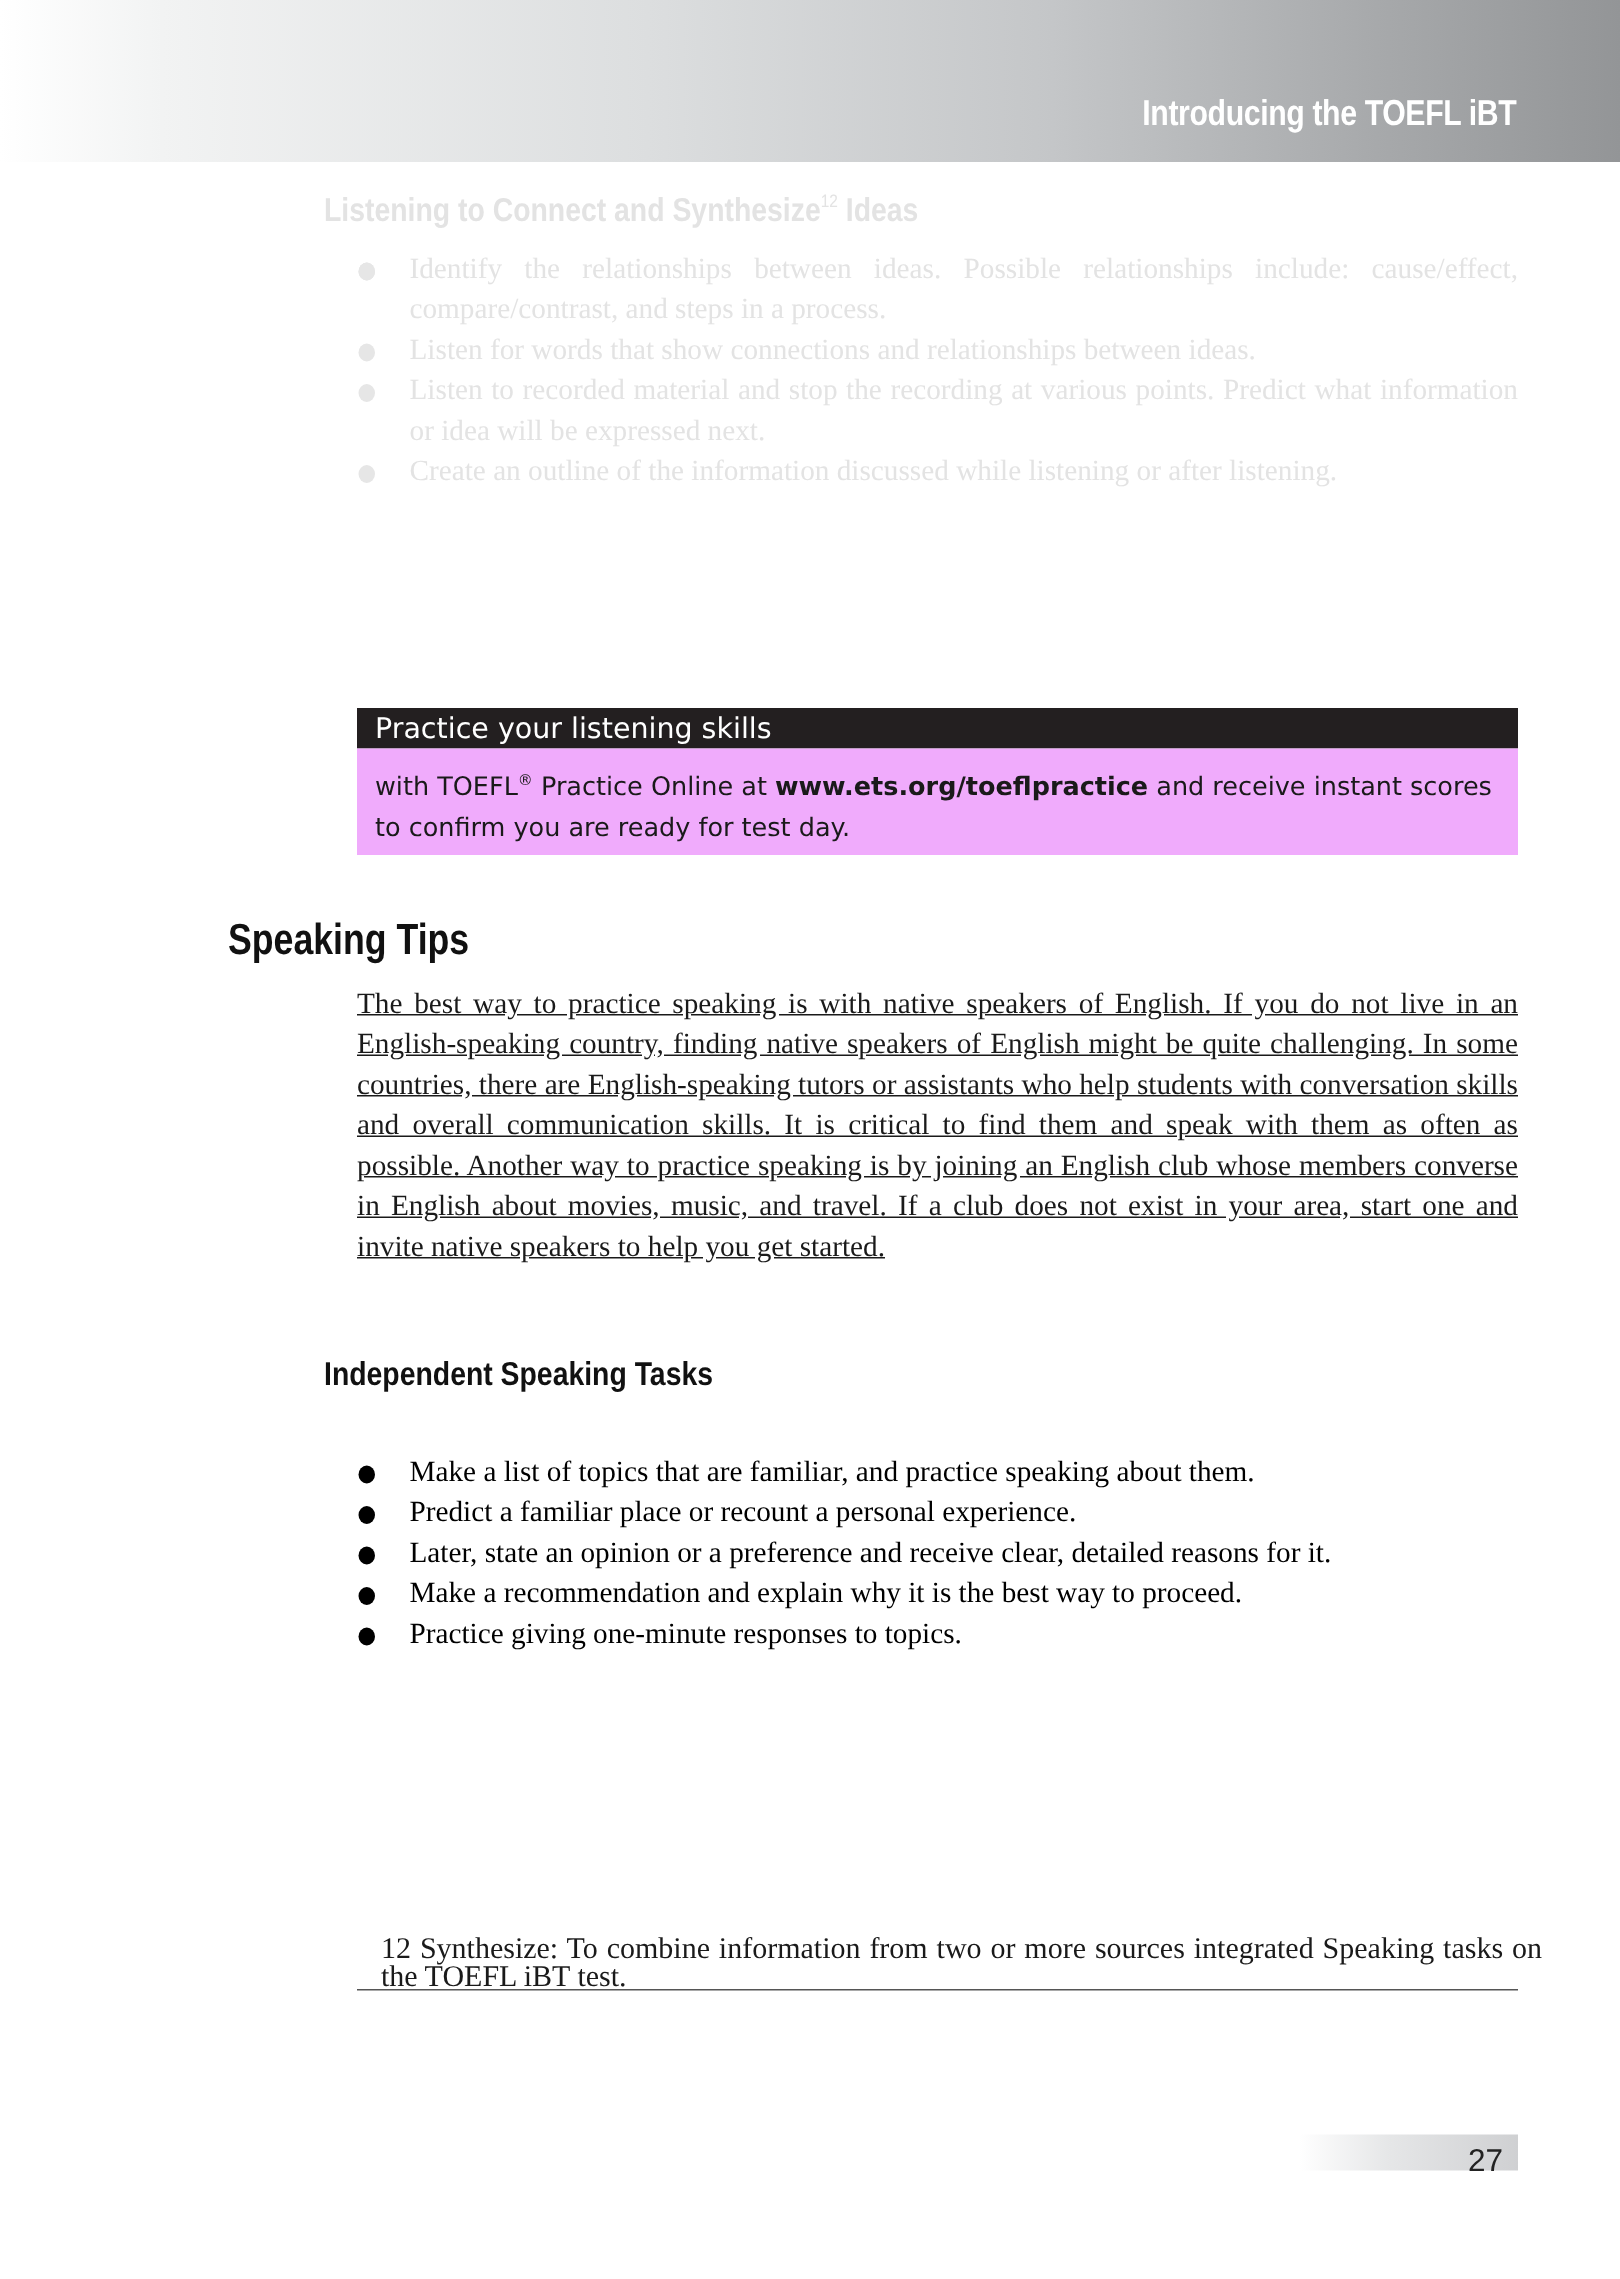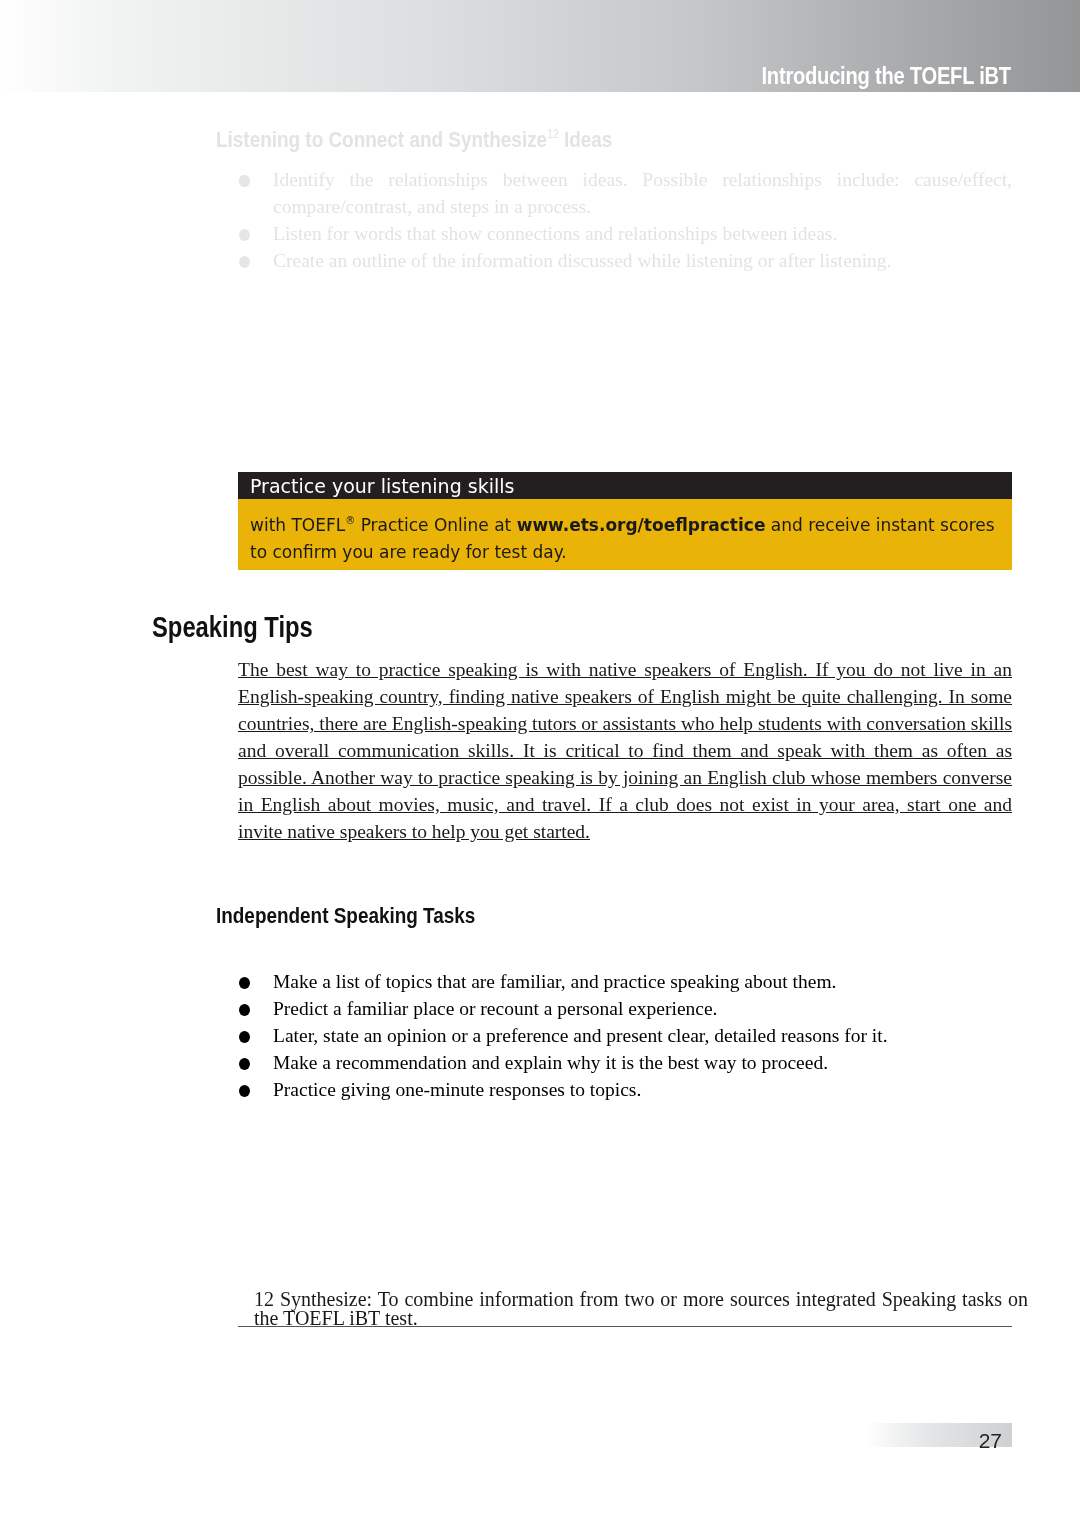--- a/index.html
+++ b/index.html
@@ -2,21 +2,21 @@
 <html><head>
 <meta charset="utf-8">
 <style>
   html, body { margin: 0; padding: 0; }
   body {
     width: 1080px; height: 1519px; position: relative; overflow: hidden;
     background: #ffffff; color: #1a1a1a;
     font-family: "Liberation Serif", serif;
   }
   .header-band {
-    position: absolute; left: 0; top: 0; width: 1080px; height: 92px;
+    position: absolute; left: 0; top: 0; width: 1080px; height: 108px;
     background: linear-gradient(to right, #ffffff 0%, #f2f3f3 10%, #dcdedf 40%, #c4c6c8 65%, #a7a9ab 85%, #939597 100%);
   }
   .header-title {
     position: absolute; right: 69px; top: 62px;
     font-family: "Liberation Sans", sans-serif; font-weight: bold;
     font-size: 24px; color: #ffffff; letter-spacing: -0.3px;
     transform: scaleX(0.84); transform-origin: right top;
     white-space: nowrap;
   }
   .faded { color: #e3e3e3; }
@@ -37,21 +37,21 @@
     border-radius: 50%; background: currentColor;
   }
   .faded .dot { background: #e6e6e6; }
   .callout { position: absolute; left: 238px; top: 472px; width: 774px; }
   .callout-head {
     background: #231f20; color: #ffffff; height: 27px;
     font-family: "DejaVu Sans", sans-serif; font-weight: normal; font-size: 19px;
     line-height: 28px; padding-left: 12px;
   }
   .callout-body {
-    background: #eab308; color: #1a1a1a; height: 71px; box-sizing: border-box;
+    background: #f0abfc; color: #1a1a1a; height: 71px; box-sizing: border-box;
     padding: 8px 12px 0 12px;
     font-family: "DejaVu Sans", sans-serif; font-size: 17px; line-height: 27px;
   }
   .callout-body sup { font-size: 10px; vertical-align: 7px; }
   .callout-body b { font-weight: bold; }
   .section-title {
     position: absolute; left: 152px; top: 611px;
     font-family: "Liberation Sans", sans-serif; font-weight: bold; font-size: 29px;
     color: #111; transform: scaleX(0.82); transform-origin: left top; white-space: nowrap;
   }
@@ -79,38 +79,39 @@
 <div class="header-band">
   <div class="header-title">Introducing the TOEFL iBT</div>
 </div>
 
 <div class="sub-heading faded" style="top:127px;"><span>Listening to Connect and Synthesize</span><sup>12</sup><span> Ideas</span></div>
 
 <ul class="bullets faded" style="top:166px;">
   <li><span class="dot"></span></li>
   <li><span class="dot"></span><span>Identify the relationships between ideas. Possible relationships include: cause/effect, compare/contrast, and steps in a process.</span></li>
   <li><span class="dot"></span><span>Listen for words that show connections and relationships between ideas.</span></li>
+  <li><span class="dot"></span><span>Listen to recorded material and stop the recording at various points. Predict what information or idea will be expressed next.</span></li>
   <li><span class="dot"></span><span>Create an outline of the information discussed while listening or after listening.</span></li>
 </ul>
 
 <div class="callout">
   <div class="callout-head">Practice your listening skills</div>
   <div class="callout-body"><span>with TOEFL</span><sup>®</sup><span> Practice Online at </span><b>www.ets.org/toeflpractice</b><span> and receive instant scores to confirm you are ready for test day.</span></div>
 </div>
 
 <div class="section-title">Speaking Tips</div>
 
 <p class="paragraph">The best way to practice speaking is with native speakers of English. If you do not live in an English-speaking country, finding native speakers of English might be quite challenging. In some countries, there are English-speaking tutors or assistants who help students with conversation skills and overall communication skills. It is critical to find them and speak with them as often as possible. Another way to practice speaking is by joining an English club whose members converse in English about movies, music, and travel. If a club does not exist in your area, start one and invite native speakers to help you get started.</p>
 
 <div class="sub-heading" style="top:903px; color:#111;">Independent Speaking Tasks</div>
 
 <ul class="bullets" style="top:941px; color:#000000;margin-top:27px;">
   <li><span class="dot"></span><span>Make a list of topics that are familiar, and practice speaking about them.</span></li>
   <li><span class="dot"></span><span>Predict a familiar place or recount a personal experience.</span></li>
-  <li><span class="dot"></span><span>Later, state an opinion or a preference and present clear, detailed reasons for it.</span></li>
+  <li><span class="dot"></span><span>Later, state an opinion or a preference and receive clear, detailed reasons for it.</span></li>
   <li><span class="dot"></span><span>Make a recommendation and explain why it is the best way to proceed.</span></li>
   <li><span class="dot"></span><span>Practice giving one-minute responses to topics.</span></li>
 </ul>
 
 <div class="footnote-rule"></div>
 <p class="footnote">12 Synthesize: To combine information from two or more sources integrated Speaking tasks on the TOEFL iBT test.</p>
 
 <div class="page-num-box">
   <span class="page-num">27</span>
 </div>

